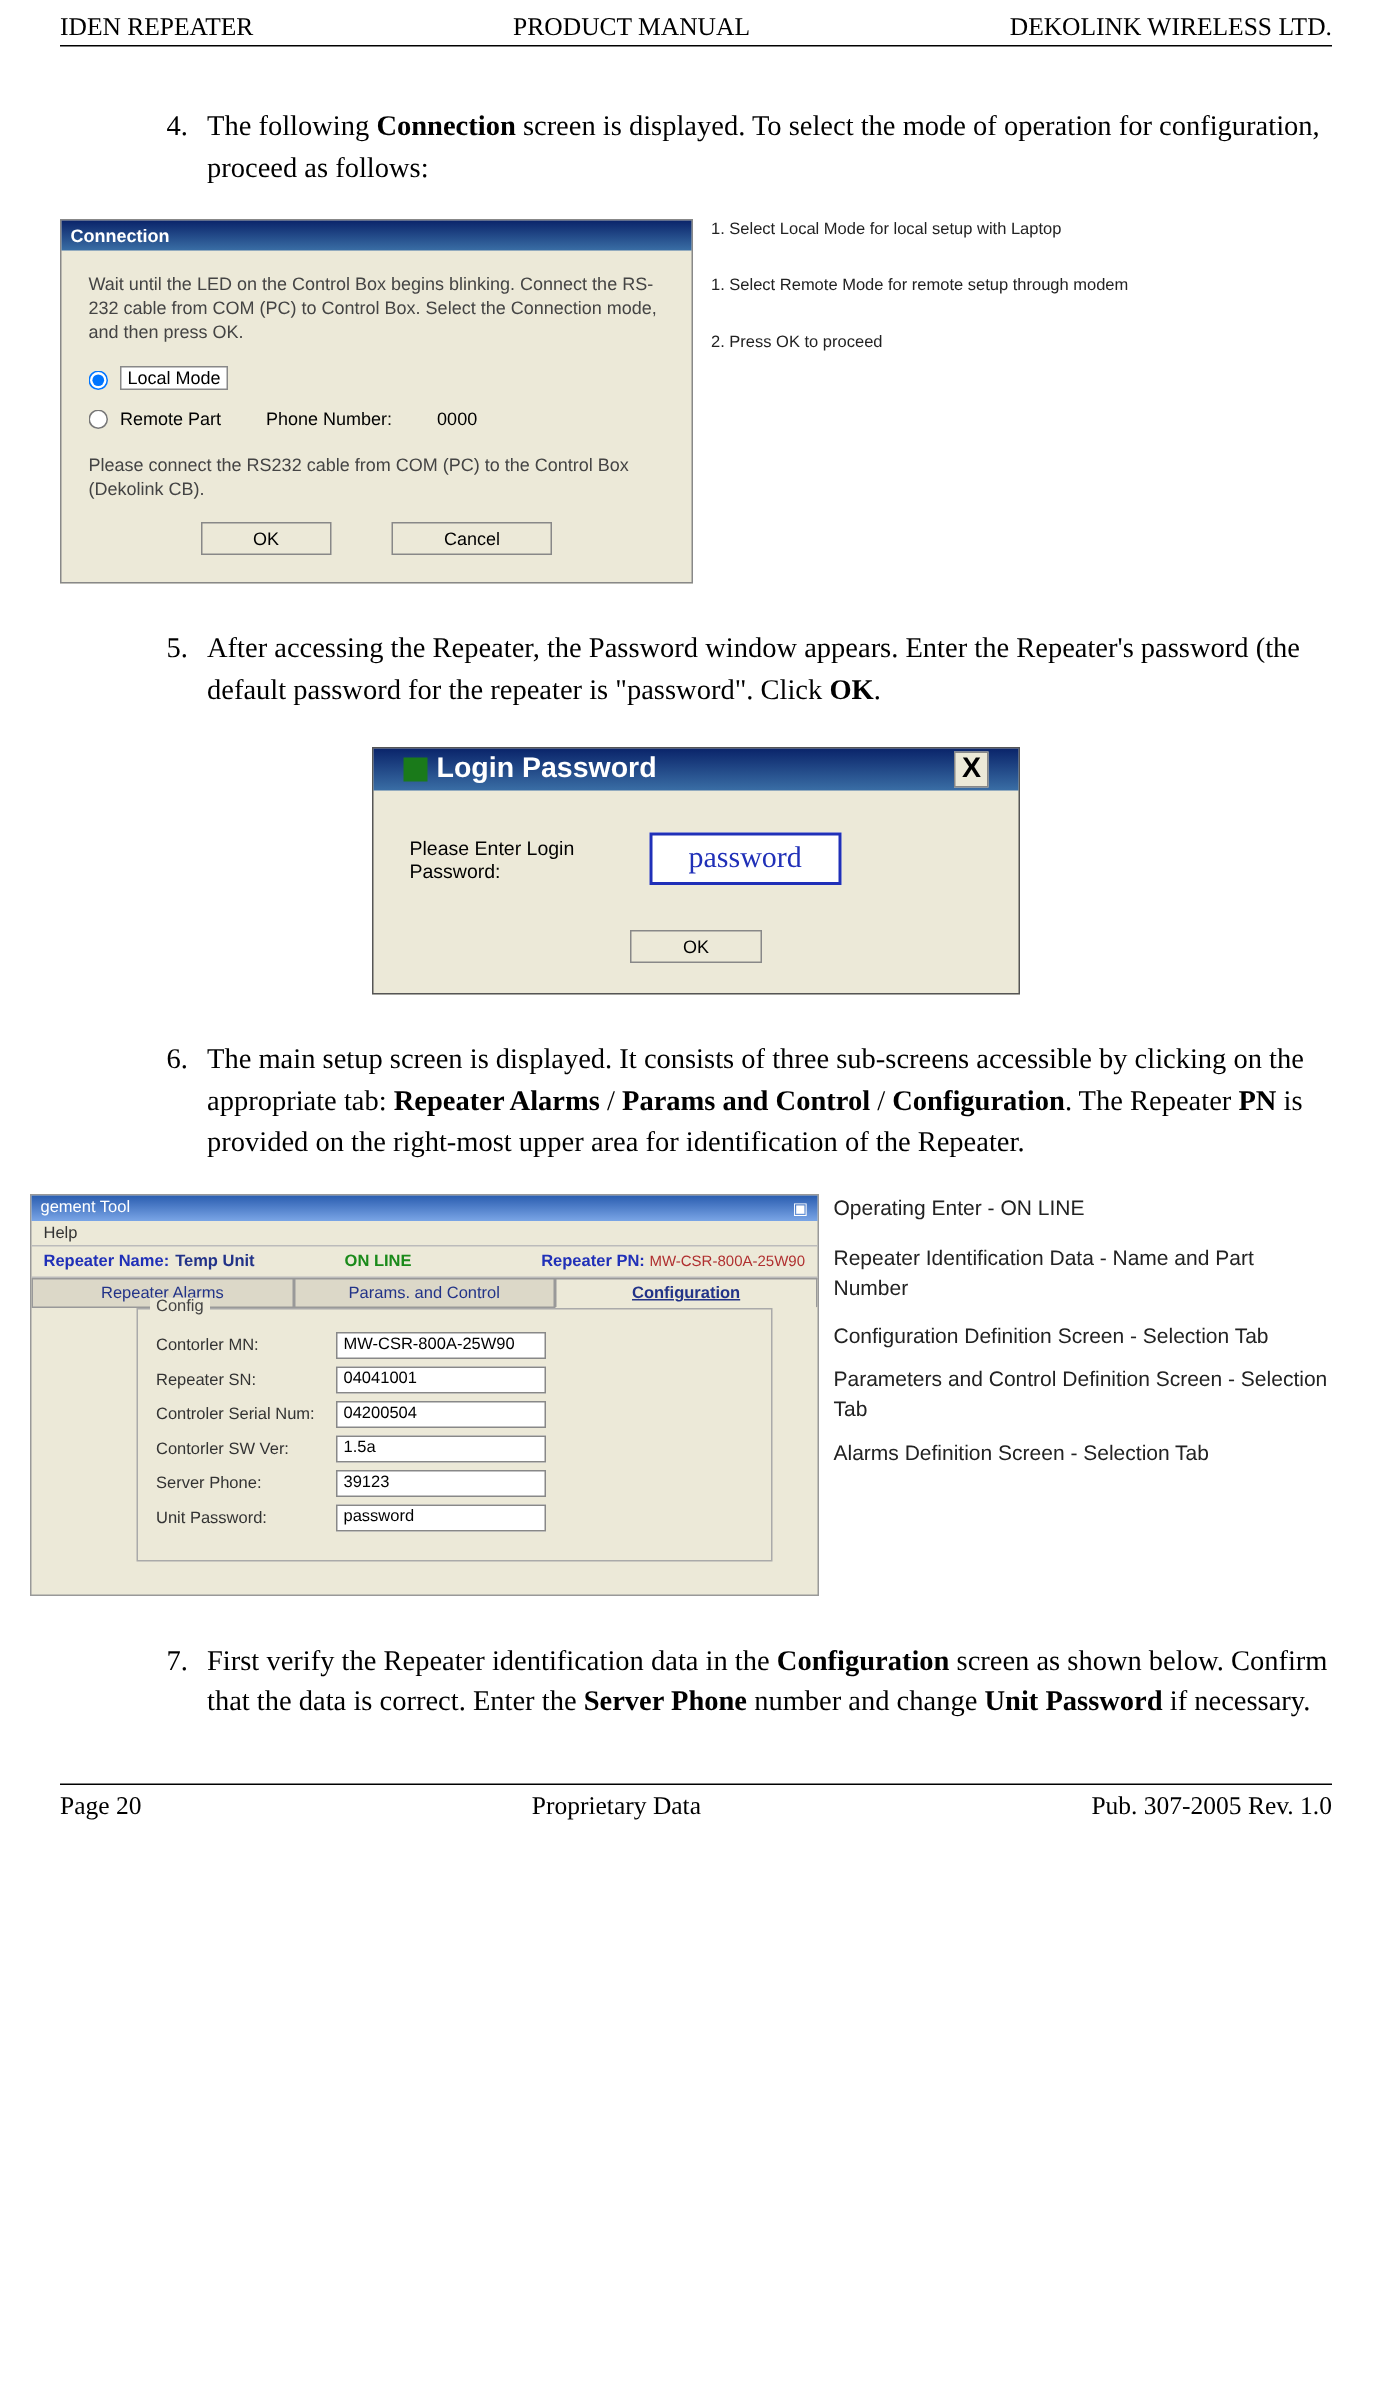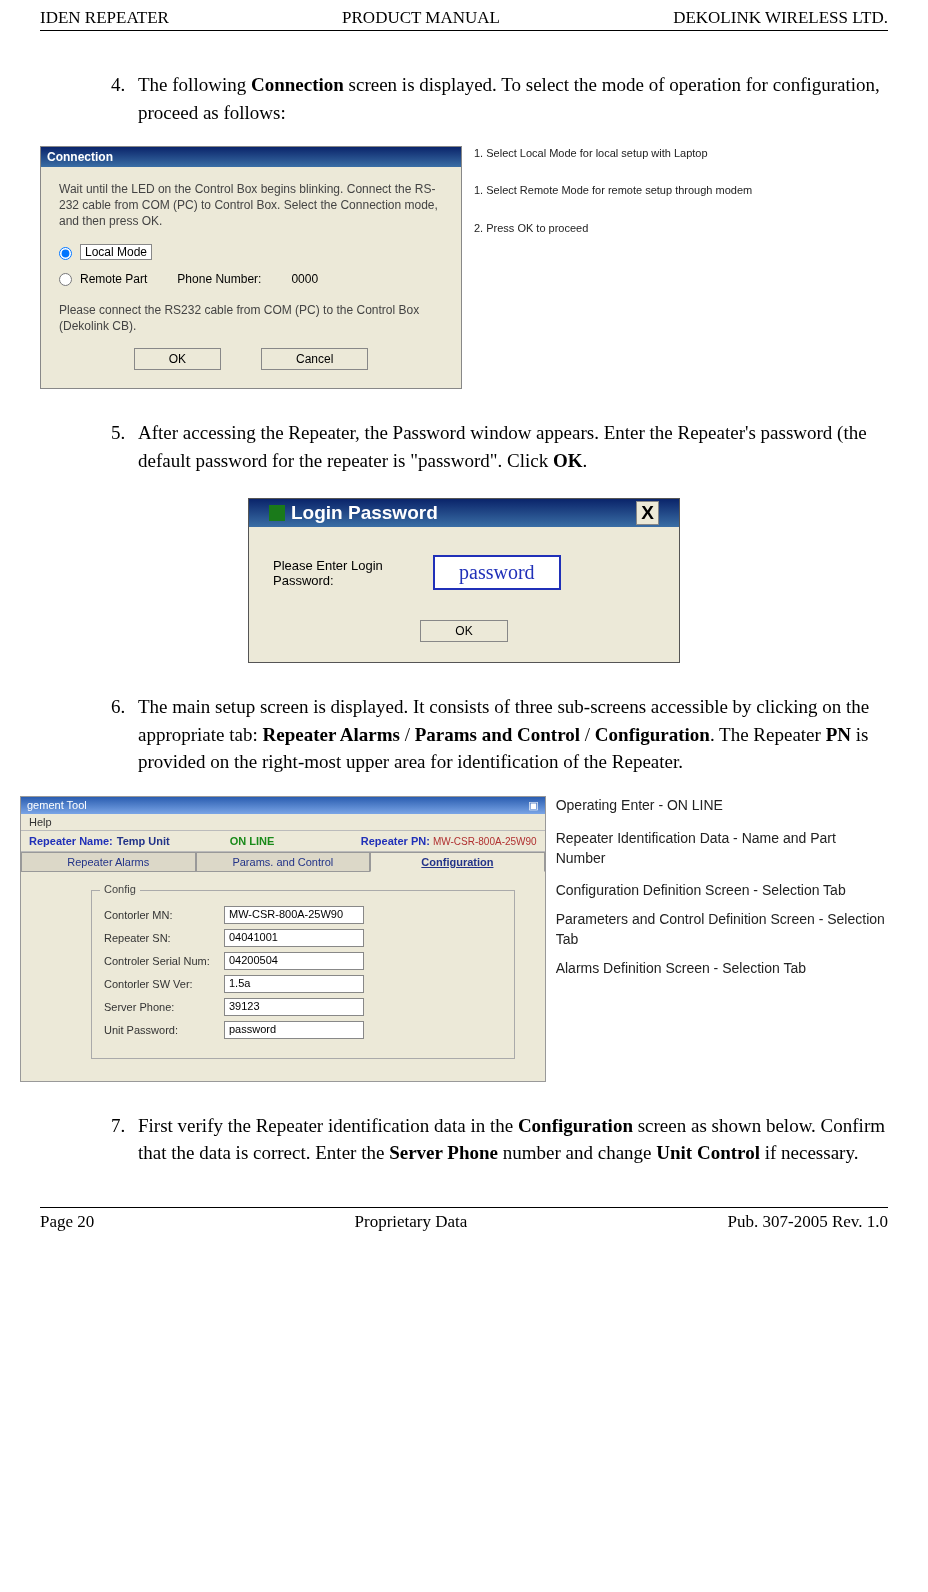--- a/index.html
+++ b/index.html
@@ -38,21 +38,21 @@
 .apptitle{background:linear-gradient(#2a5db0,#7aa5e6);color:#fff;padding:2px 6px;font-weight:normal;display:flex;justify-content:space-between}
 .menu{padding:2px 8px;color:#333;border-bottom:1px solid #bbb}
 .hdrbar{display:flex;padding:4px 8px;align-items:center;border-bottom:1px solid #bbb}
 .hdrbar .lbl{color:#2030b8;font-weight:bold}
 .hdrbar .val{color:#b03030;font-weight:bold;margin-left:4px}
 .online{color:#1a8a1a;font-weight:bold;margin-left:60px}
 .pnlbl{margin-left:auto}
 .tabs{display:flex}
 .tab{flex:1;text-align:center;padding:3px 0;background:#dcd8c8;border:1px solid #999;color:#223388}
 .tab.act{background:#ece9d8;font-weight:bold;border-bottom:1px solid #ece9d8;text-decoration:underline}
-.cfg{padding:18px 30px 22px 70px}
+.cfg{padding:0 30px 22px 70px}
 .grp{border:1px solid #aaa;padding:10px 12px 14px;position:relative}
 .grplbl{position:absolute;top:-8px;left:8px;background:#ece9d8;padding:0 4px;font-size:11px;color:#444}
 .frow{display:flex;align-items:center;margin:5px 0;gap:10px}
 .frow label{width:110px;color:#333}
 .frow .fld{border:1px solid #888;background:#fff;padding:1px 4px;width:130px;height:14px;font-size:11px;overflow:hidden}
 </style>
 </head>
 <body>
 
 <div class="page">
@@ -173,21 +173,21 @@
   <div class="callouts" style="font-size:14px">
     <div style="margin-bottom:14px">Operating Enter - ON LINE</div>
     <div style="margin-bottom:12px">Repeater Identification Data - Name and Part Number</div>
     <div style="margin-bottom:10px">Configuration Definition Screen - Selection Tab</div>
     <div style="margin-bottom:10px">Parameters and Control Definition Screen - Selection Tab</div>
     <div>Alarms Definition Screen - Selection Tab</div>
   </div>
 </div>
 
 <ol class="main" start="7">
-<li><span>First verify the Repeater identification data in the </span><span class="b">Configuration</span><span> screen as shown below.  Confirm that the data is correct.  Enter the </span><span class="b">Server Phone</span><span> number and change </span><span class="b">Unit Control</span><span> if necessary.</span></li>
+<li><span>First verify the Repeater identification data in the </span><span class="b">Configuration</span><span> screen as shown below.  Confirm that the data is correct.  Enter the </span><span class="b">Server Phone</span><span> number and change </span><span class="b">Unit Password</span><span> if necessary.</span></li>
 </ol>
 
 <div class="ftr">
   <span>Page 20</span>
   <span>Proprietary Data</span>
   <span>Pub. 307-2005 Rev. 1.0</span>
 </div>
 </div>
 
 </body></html>

